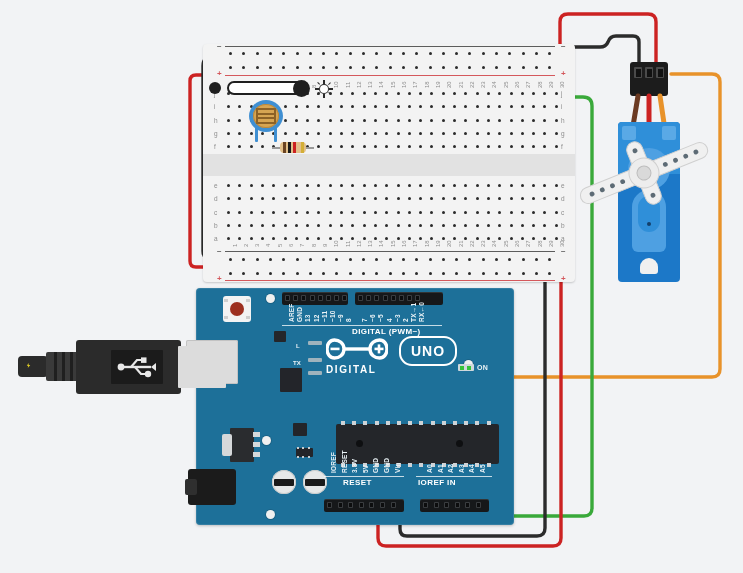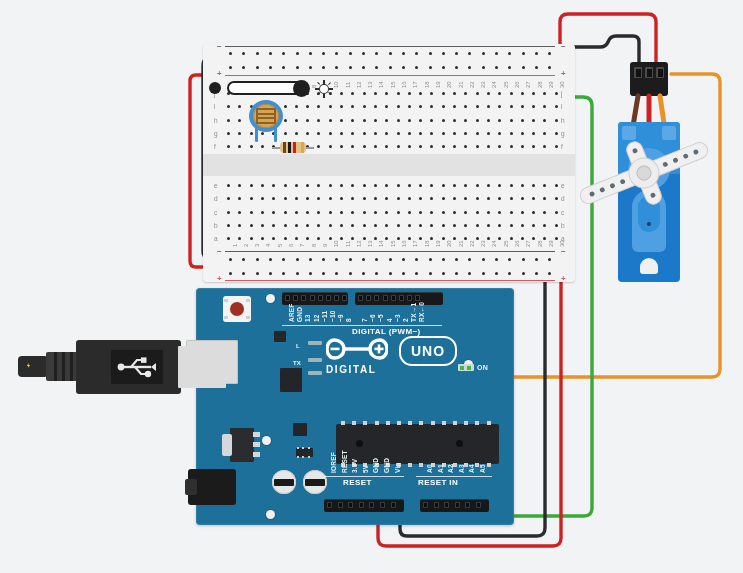--- a/index.html
+++ b/index.html
@@ -1072,21 +1072,21 @@
         <div class="pinlabel" style="left: 251.2px; top: 185px;">A2</div>
         <div class="pinlabel" style="left: 261.8px; top: 185px;">A3</div>
         <div class="pinlabel" style="left: 272.4px; top: 185px;">A4</div>
         <div class="pinlabel" style="left: 283px; top: 185px;">A5</div>
       </div>
 
     <div class="sectionlabel" style="left:156px;top:39px;">DIGITAL (PWM~)</div>
     <div class="sectionrule" style="left:86px;top:37px;width:160px;"></div>
     <div class="sectionlabel" style="left:147px;top:190px;">RESET</div>
     <div class="sectionrule" style="left:128px;top:188px;width:80px;"></div>
-    <div class="sectionlabel" style="left:222px;top:190px;">RESET IN</div>
+    <div class="sectionlabel" style="left:222px;top:190px;">IOREF IN</div>
     <div class="sectionrule" style="left:220px;top:188px;width:76px;"></div>
   </div>
 
   <div id="usbcable" class="abs" style="width:180px;height:62px;">
     <div class="usb-tip" style="left:0px;top:20px;width:30px;height:21px;"></div>
     <div class="usb-spark" style="left:8px;top:27px;"></div>
     <div class="usb-grip" style="left:28px;top:16px;width:32px;height:29px;"></div>
     <div style="position:absolute;left:36px;top:16px;width:3px;height:29px;background:#1f1f1f;"></div>
     <div style="position:absolute;left:44px;top:16px;width:3px;height:29px;background:#1f1f1f;"></div>
     <div style="position:absolute;left:52px;top:16px;width:3px;height:29px;background:#1f1f1f;"></div>

